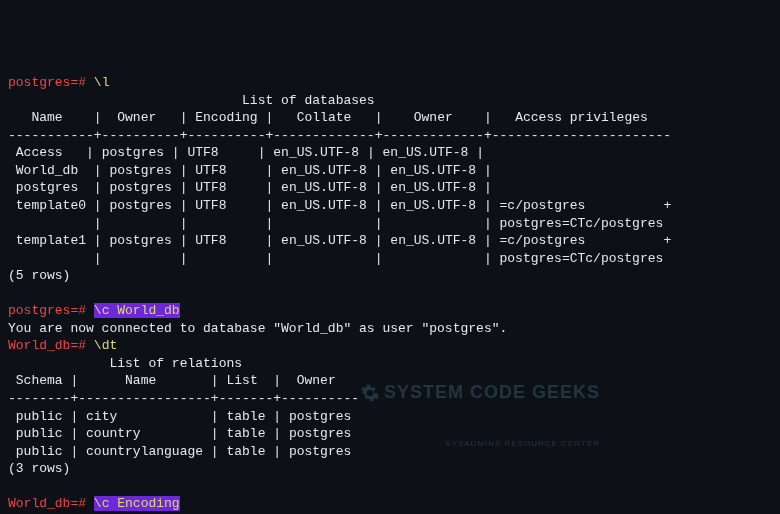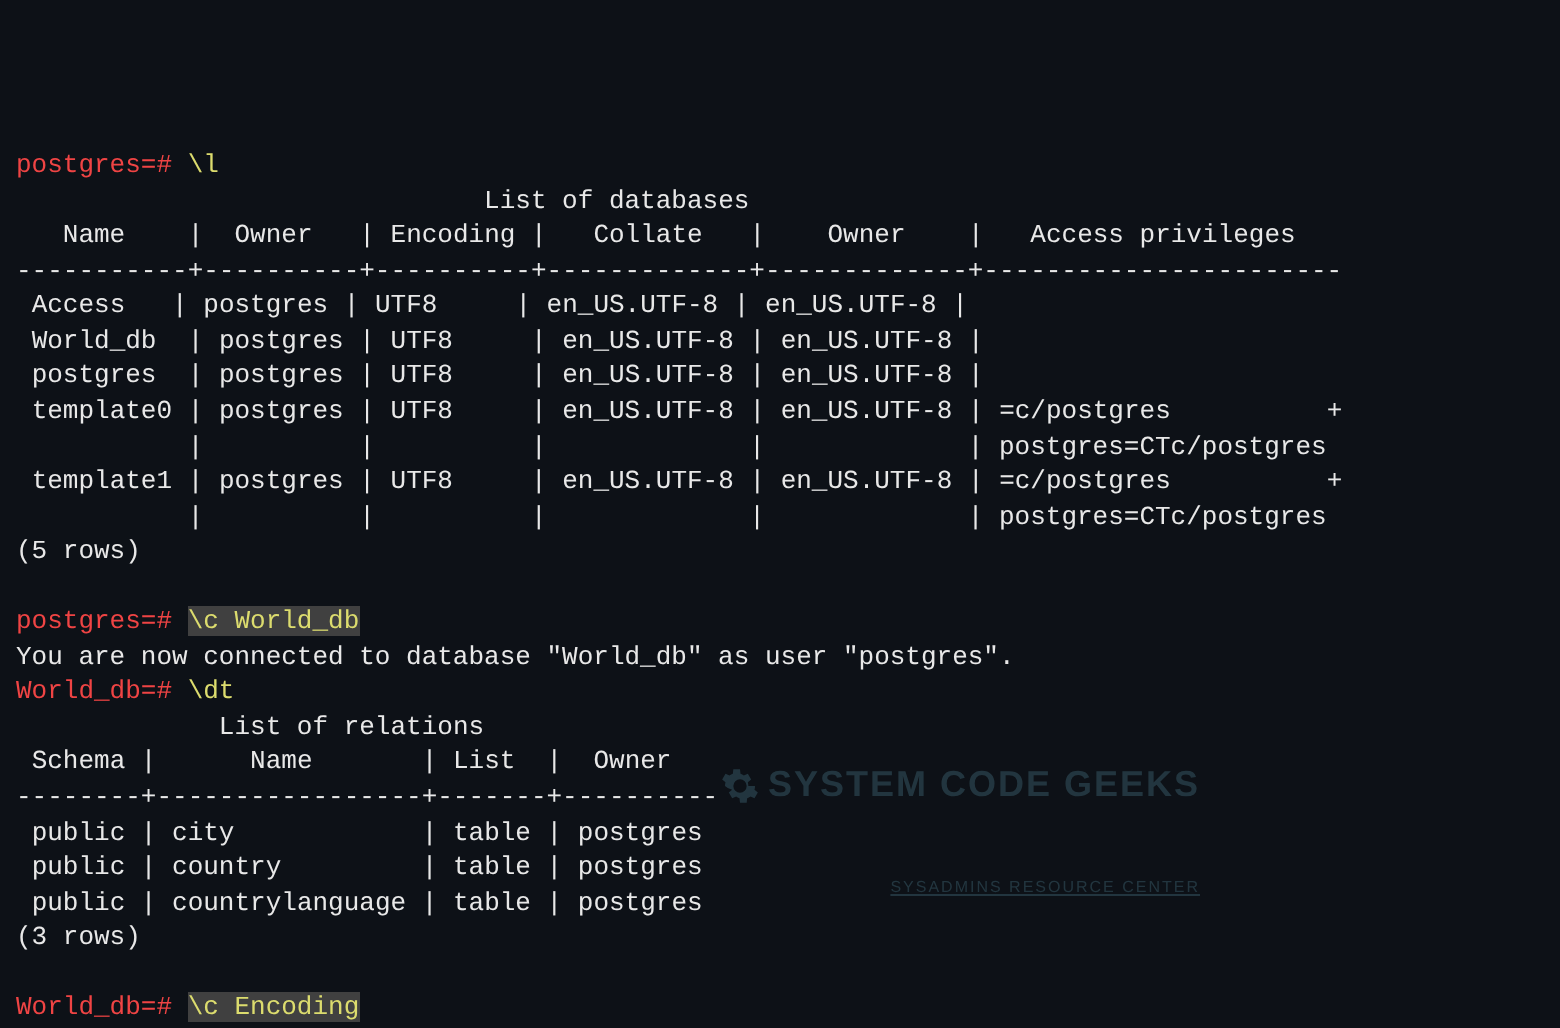--- a/index.html
+++ b/index.html
@@ -10,41 +10,40 @@
       font-size: 13px;
       line-height: 1.35;
       padding: 4px 8px;
       width: 780px;
       height: 514px;
       overflow: hidden;
       white-space: pre;
     }
     .prompt { color: #ef4444; }
     .cmd { color: #dcdc6e; }
-    .highlight-bg { background: #404040; color: #dcdc6e; margin-top: 24px; }
+    .highlight-bg { background: #6d28d9; color: #dcdc6e; margin-top: 24px; }
     .watermark {
       position: absolute;
       right: 180px;
       top: 345px;
       opacity: 0.35;
       color: #4a7a8a;
       font-family: Arial, sans-serif;
       pointer-events: none;
     }
     .watermark .main {
       font-size: 18px;
       font-weight: bold;
       letter-spacing: 1px;
       text-align: center;
     }
     .watermark .sub {
       font-size: 8px;
       letter-spacing: 1px;
       text-align: right;
-      text-decoration: underline;
     }
     .watermark svg {
       vertical-align: middle;
       margin-right: 4px;
     }
   </style>
 </head>
 <body>
 
 

